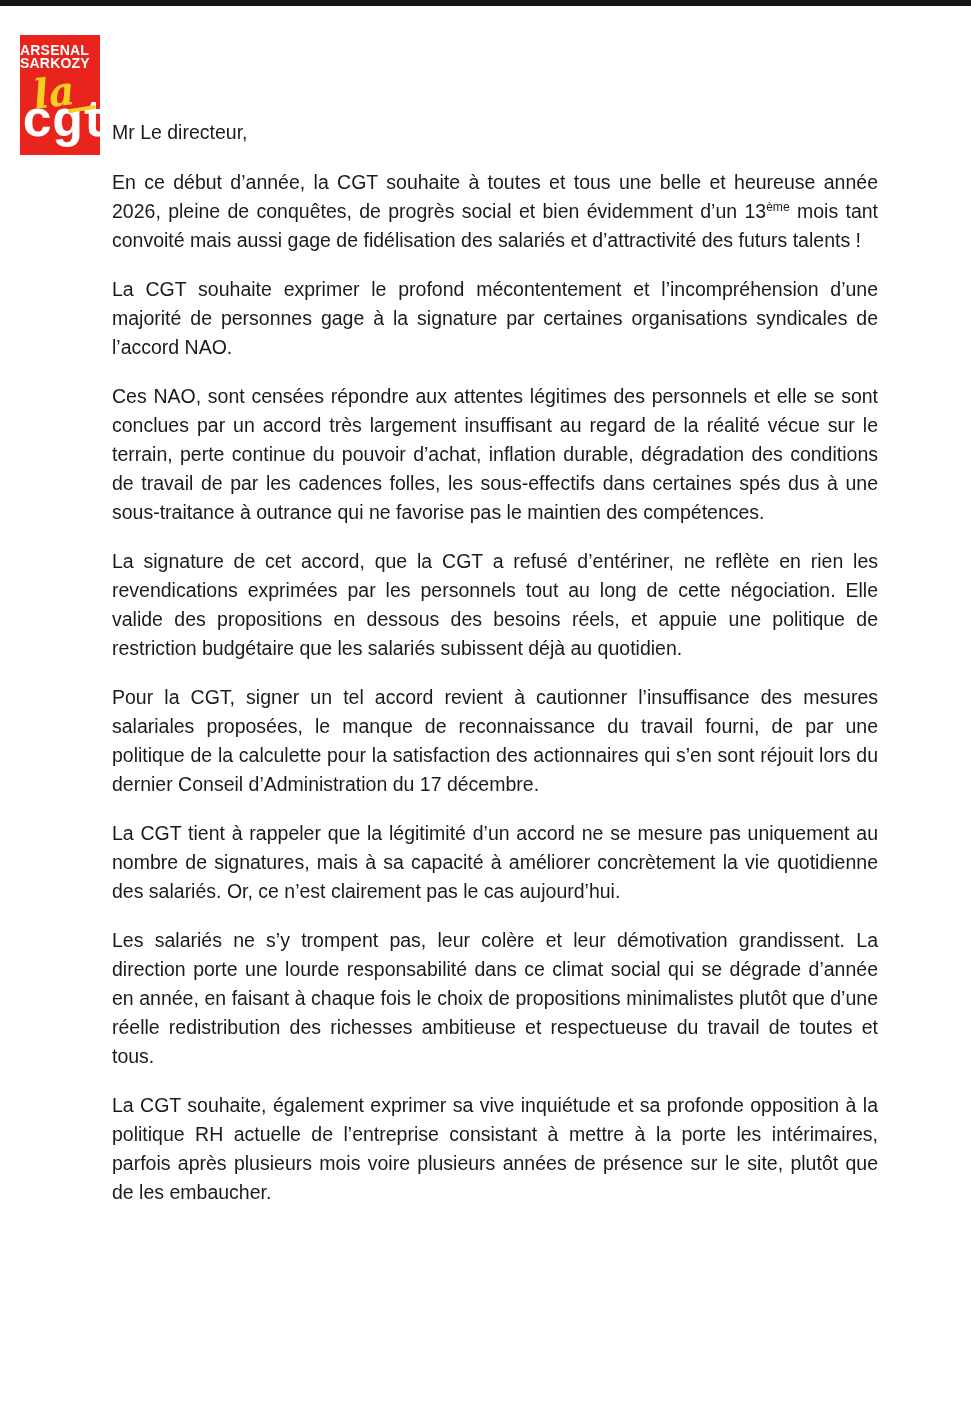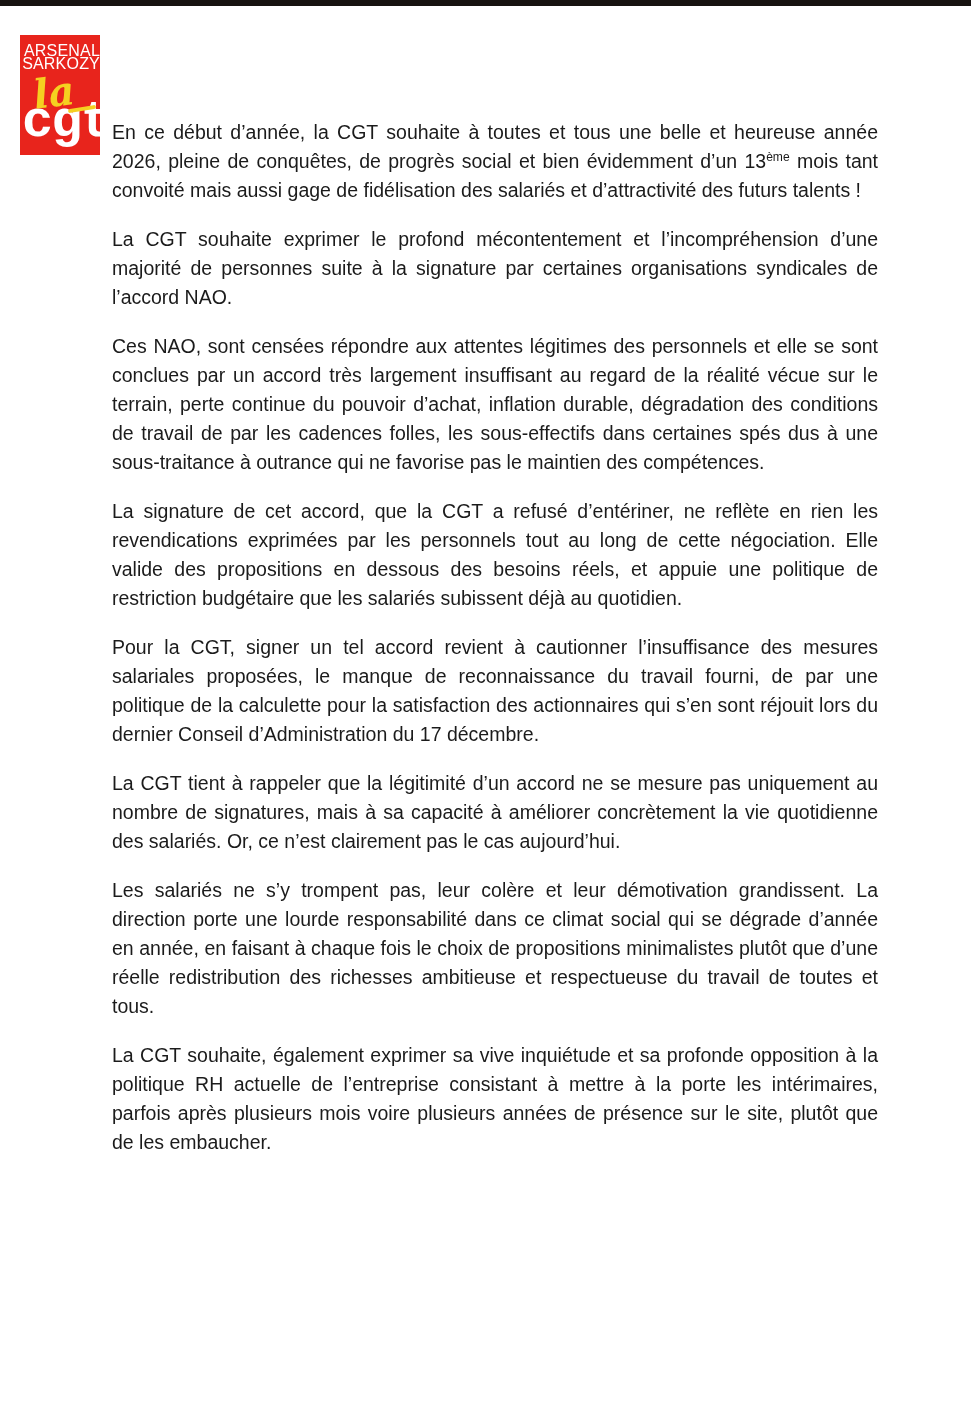--- a/index.html
+++ b/index.html
@@ -38,25 +38,25 @@
     width: 80px;
     height: 120px;
     background: #e8241c;
     overflow: hidden;
   }
   .logo-title {
     position: absolute;
     top: 9px;
     left: 0;
     width: 80px;
-    text-align: right;
+    text-align: left;
     color: #ffffff;
     font-family: "Liberation Sans", sans-serif;
-    font-weight: normal;
-    font-size: 16px;
+    font-weight: bold;
+    font-size: 14px;
     line-height: 13px;
     letter-spacing: 0.2px;
   }
   .logo-la {
     position: absolute;
     top: 40px;
     left: 11px;
     width: 66px;
     color: #f5d020;
     font-family: "DejaVu Serif", serif;
@@ -133,23 +133,24 @@
     <div class="logo-title">
       <div>ARSENAL</div>
       <div>SARKOZY</div>
     </div>
     <div class="logo-la">la</div>
     <div class="logo-la-tail"></div>
     <div class="logo-cgt">cgt</div>
   </div>
 
   <div class="letter">
+    <p class="para salutation">Mr Le directeur,</p>
     <div id="paragraphs">
         <p class="para">En ce début d’année, la CGT souhaite à toutes et tous une belle et heureuse année 2026, pleine de conquêtes, de progrès social et bien évidemment d’un 13<sup>ème</sup> mois tant convoité mais aussi gage de fidélisation des salariés et d’attractivité des futurs talents !</p>
-        <p class="para">La CGT souhaite exprimer le profond mécontentement et l’incompréhension d’une majorité de personnes suite à la signature par certaines organisations syndicales de l’accord NAO.</p>
+        <p class="para">La CGT souhaite exprimer le profond mécontentement et l’incompréhension d’une majorité de personnes gage à la signature par certaines organisations syndicales de l’accord NAO.</p>
         <p class="para">Ces NAO, sont censées répondre aux attentes légitimes des personnels et elle se sont conclues par un accord très largement insuffisant au regard de la réalité vécue sur le terrain, perte continue du pouvoir d’achat, inflation durable, dégradation des conditions de travail de par les cadences folles, les sous-effectifs dans certaines spés dus à une sous-traitance à outrance qui ne favorise pas le maintien des compétences.</p>
         <p class="para">La signature de cet accord, que la CGT a refusé d’entériner, ne reflète en rien les revendications exprimées par les personnels tout au long de cette négociation. Elle valide des propositions en dessous des besoins réels, et appuie une politique de restriction budgétaire que les salariés subissent déjà au quotidien.</p>
         <p class="para">Pour la CGT, signer un tel accord revient à cautionner l’insuffisance des mesures salariales proposées, le manque de reconnaissance du travail fourni, de par une politique de la calculette pour la satisfaction des actionnaires qui s’en sont réjouit lors du dernier Conseil d’Administration du 17 décembre.</p>
         <p class="para">La CGT tient à rappeler que la légitimité d’un accord ne se mesure pas uniquement au nombre de signatures, mais à sa capacité à améliorer concrètement la vie quotidienne des salariés. Or, ce n’est clairement pas le cas aujourd’hui.</p>
         <p class="para">Les salariés ne s’y trompent pas, leur colère et leur démotivation grandissent. La direction porte une lourde responsabilité dans ce climat social qui se dégrade d’année en année, en faisant à chaque fois le choix de propositions minimalistes plutôt que d’une réelle redistribution des richesses ambitieuse et respectueuse du travail de toutes et tous.</p>
         <p class="para last">La CGT souhaite, également exprimer sa vive inquiétude et sa profonde opposition à la politique RH actuelle de l’entreprise consistant à mettre à la porte les intérimaires, parfois après plusieurs mois voire plusieurs années de présence sur le site, plutôt que de les embaucher.</p>
       </div>
   </div>
 
 </div>

